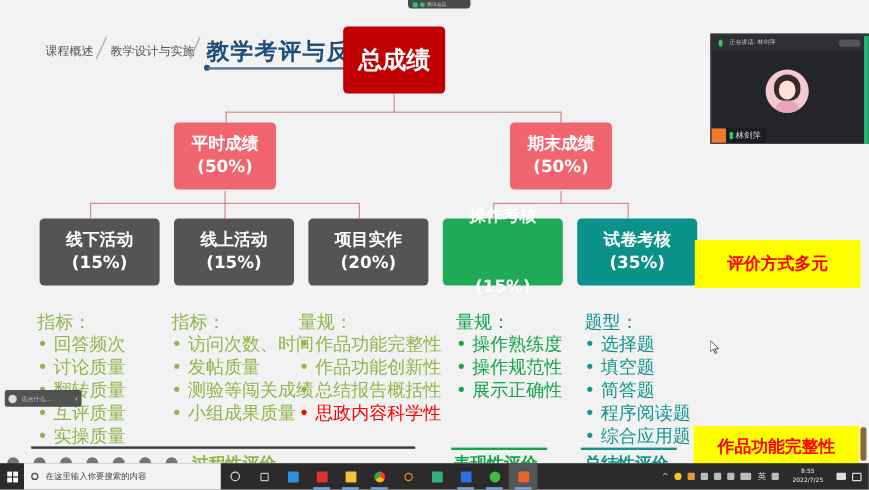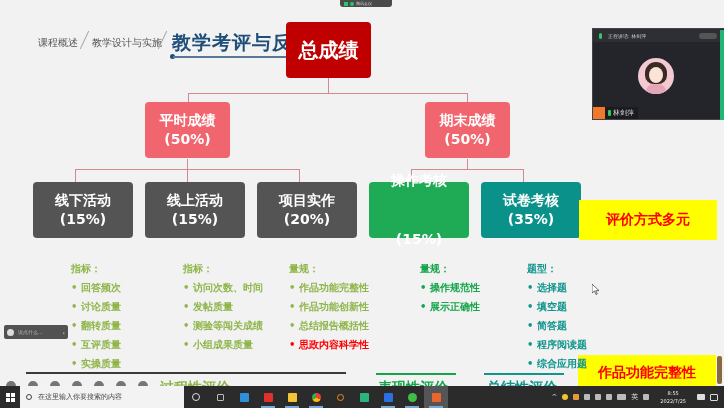--- a/index.html
+++ b/index.html
@@ -29,21 +29,21 @@
   .lvl1 { background: #f0656e; width: 85px; height: 56px; font-size: 14px; }
   .lvl2 { width: 100px; height: 56px; font-size: 14px; }
   .dark { background: #545454; }
   .green { background: #1faa56; }
   .teal { background: #09918a; }
 
   
   .yellow { position: absolute; background: #ffff00; color: #ff0000; font-weight: bold; font-size: 14px; display: flex; align-items: center; justify-content: center; }
 
   
-  .list { position: absolute; font-size: 10px; font-weight: bold; line-height: 19px; margin-left: 40px; }
+  .list { position: absolute; font-size: 15px; font-weight: normal; line-height: 19px; }
   .list .head { }
   .list .item::before { content: "• "; }
   .olive { color: #8fb64b; }
   .grn { color: #14a54b; }
   .tl { color: #11958d; }
   .red { color: #ff0000; }
 
   .rule { position: absolute; height: 2px; }
 
   
@@ -183,20 +183,21 @@
   </div>
   <div class="list olive" style="left:249px; top:259px;">
     <div class="head">量规：</div>
     <div class="item">作品功能完整性</div>
     <div class="item">作品功能创新性</div>
     <div class="item">总结报告概括性</div>
     <div class="item red">思政内容科学性</div>
   </div>
   <div class="list grn" style="left:380px; top:259px;">
     <div class="head">量规：</div>
+    <div class="item">操作熟练度</div>
     <div class="item">操作规范性</div>
     <div class="item">展示正确性</div>
   </div>
   <div class="list tl" style="left:487px; top:259px;">
     <div class="head">题型：</div>
     <div class="item">选择题</div>
     <div class="item">填空题</div>
     <div class="item">简答题</div>
     <div class="item">程序阅读题</div>
     <div class="item">综合应用题</div>

